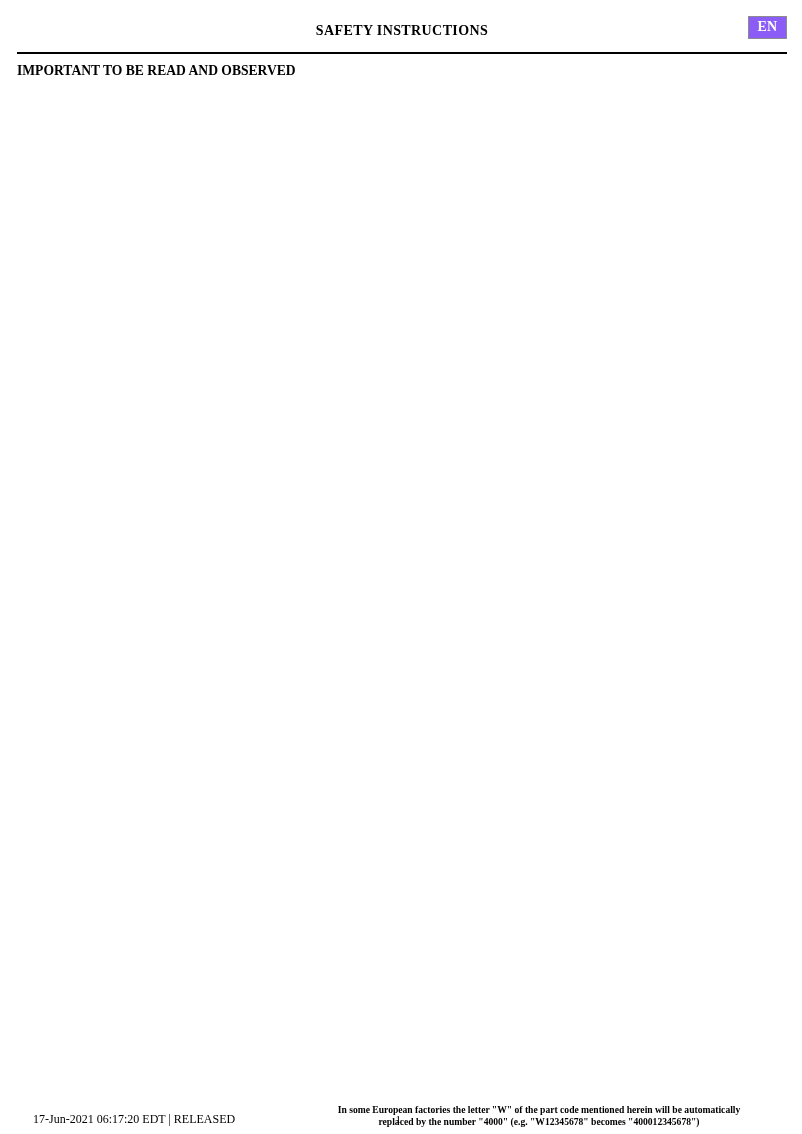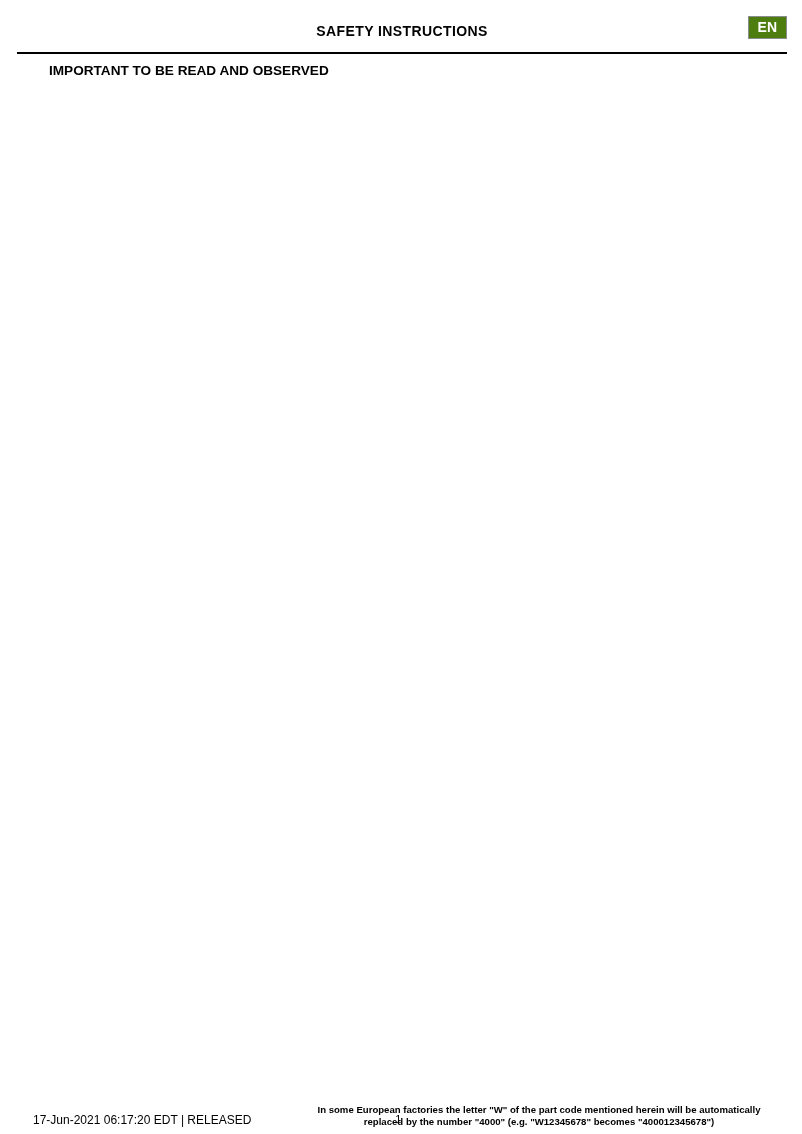--- a/index.html
+++ b/index.html
@@ -4,38 +4,38 @@
 <style>
   * { box-sizing: border-box; margin: 0; padding: 0; }
   html, body { background: #ffffff; }
   body {
     width: 802px; height: 1134px;
     position: relative;
     font-family: "Liberation Sans", sans-serif;
     color: #000;
     overflow: hidden;
   }
-  .page { position: absolute; inset: 0; padding: 12px 15px 11px 17px; }
+  .page { position: absolute; inset: 0; padding: 12px 15px 11px 17px; font-family: Liberation Serif, serif; }
 
   .page-header { position: relative; height: 34px; }
   .doc-title {
     text-align: center; font-size: 14px; font-weight: bold;
     letter-spacing: .4px; padding-top: 11px;
   }
   .lang-badge {
     position: absolute; right: 0; top: 4px;
-    background: #4d7c0f; color: #fff;
+    background: #8b5cf6; color: #fff;
     border: 1px solid #8b8c90;
     font-weight: bold; font-size: 14px;
     padding: 2px 9px 3px;
   }
   .header-rule { border: none; border-top: 2px solid #000; margin: 6px 0 9px; }
 
   .columns { display: flex; gap: 17px; }
-  .column { flex: 1; min-width: 0; margin-left: 32px; }
+  .column { flex: 1; min-width: 0; }
 
   .section-heading { font-size: 13.6px; font-weight: bold; margin: 9px 0 2px; }
   .column .section-heading:first-child { margin-top: 0; }
 
   .page-footer { position: absolute; left: 17px; right: 7px; bottom: 3px; height: 28px; }
   .release { position: absolute; left: 16px; bottom: 4px; font-size: 12px; }
   .page-number {
     position: absolute; left: 49%; bottom: 6px;
     transform: translateX(-50%); font-size: 11px; background: transparent;
   }

